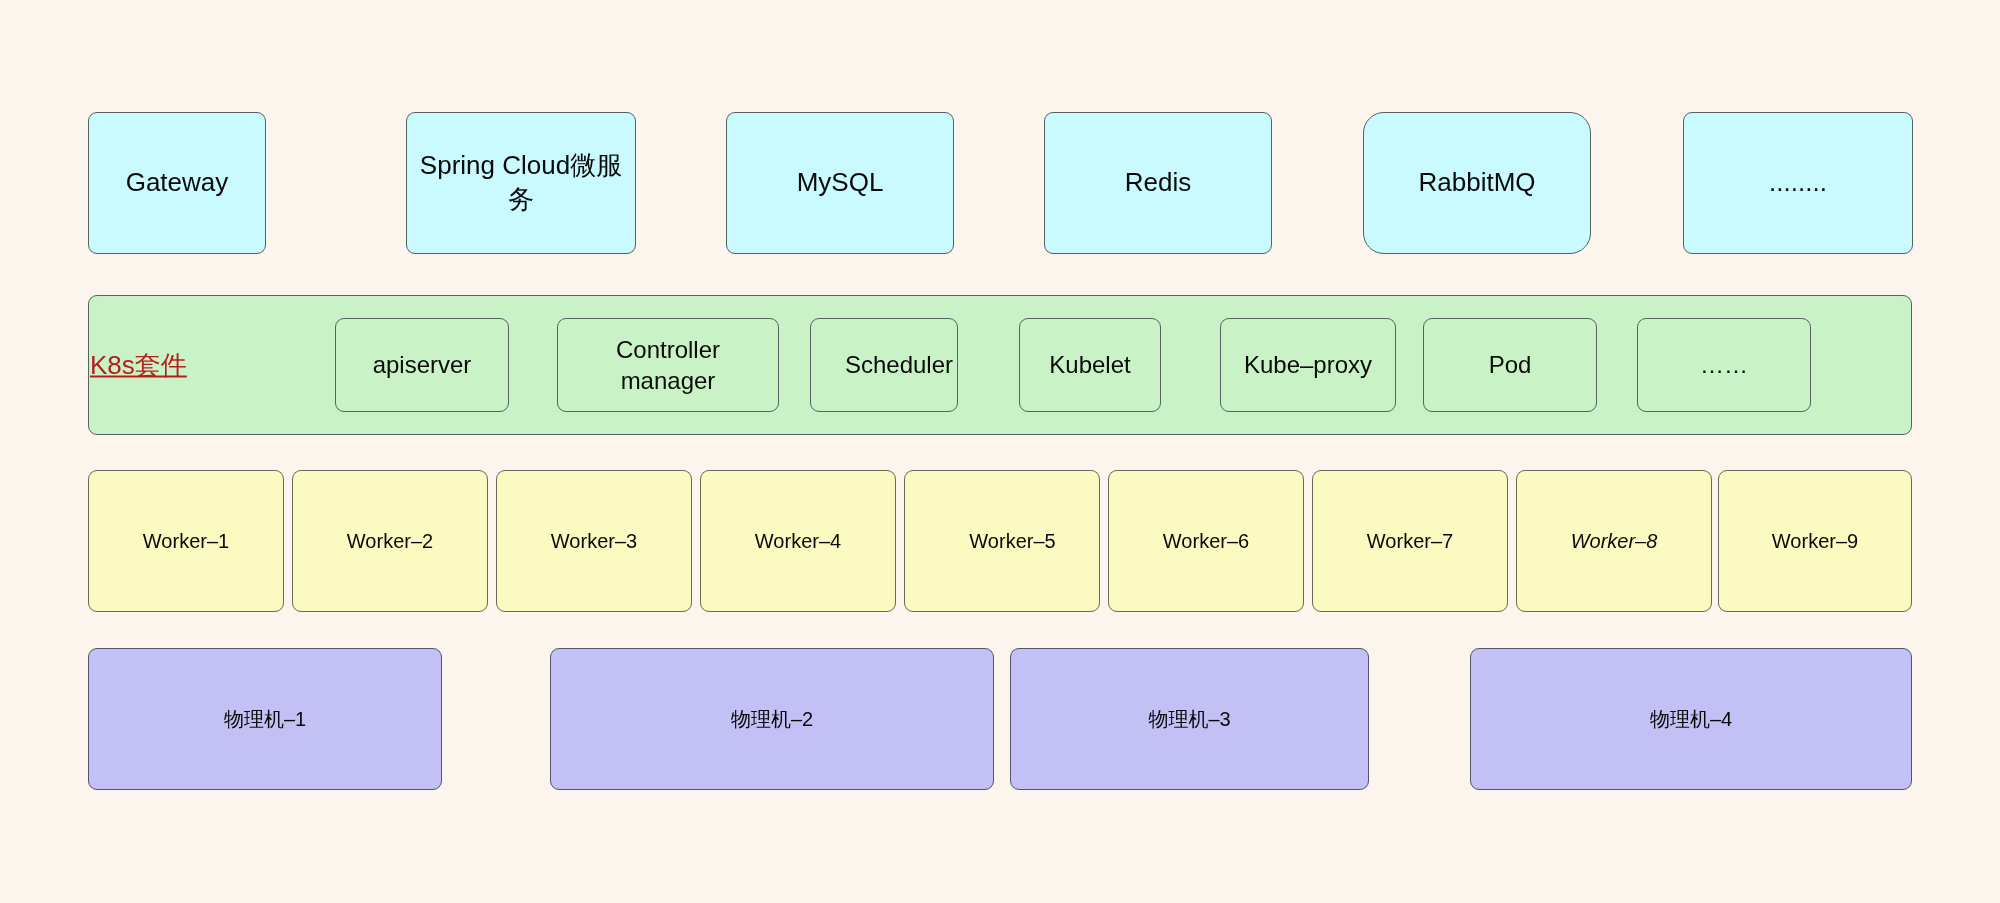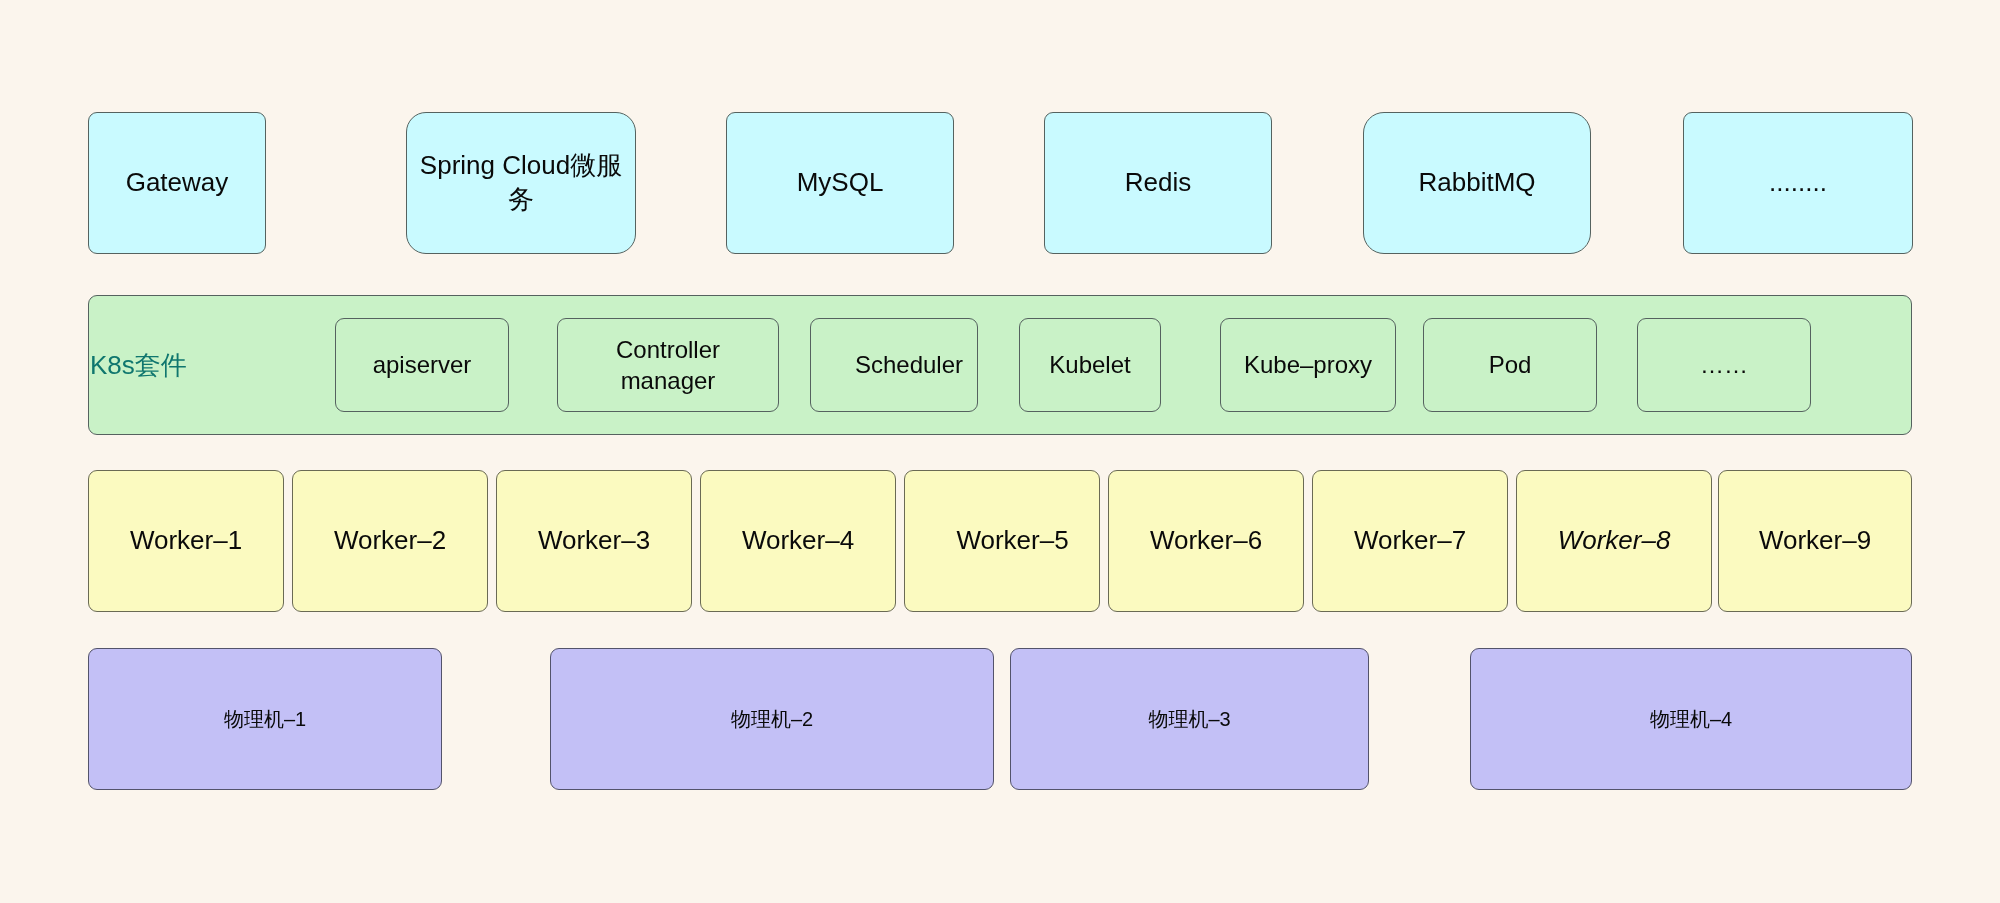--- a/index.html
+++ b/index.html
@@ -55,38 +55,39 @@
     background: #c9f2c7;
     border: 1px solid #55625f;
     border-radius: 9px;
   }
   #k8s-label {
     position: absolute;
     left: 1px;
     top: 50%;
     transform: translateY(-50%);
     font-size: 26px;
-    color: #0f766e;
+    color: #b91c1c;
     white-space: nowrap;
+    text-decoration: underline;
   }
   .k8s-box {
     top: 318px;
     height: 94px;
     background: #c9f2c7;
     border-color: #55625f;
     font-size: 24px;
   }
 
   
   .worker-box {
     top: 470px;
     height: 142px;
     background: #fbfac0;
     border-color: #6a6a54;
-    font-size: 26px;
+    font-size: 20px;
   }
 
   
   .machine-box {
     top: 648px;
     height: 142px;
     background: #c3c0f6;
     border-color: #53536b;
     font-size: 20px;
   }
@@ -101,30 +102,30 @@
   <div id="k8s-container">
     <div id="k8s-label">K8s套件</div>
   </div>
   <div id="k8s-row"></div>
 
   <div id="worker-row"></div>
 
   <div id="machine-row"></div>
 
 <div class="box app-box" style="left: 88px; width: 178px;"><span>Gateway</span></div>
-    <div class="box app-box" style="left: 406px; width: 230px; border-radius: 20px;"><span>Spring Cloud微服
+    <div class="box app-box" style="left: 406px; width: 230px;"><span>Spring Cloud微服
 务</span></div>
     <div class="box app-box" style="left: 726px; width: 228px;"><span>MySQL</span></div>
     <div class="box app-box" style="left: 1044px; width: 228px;"><span>Redis</span></div>
     <div class="box app-box" style="left: 1363px; width: 228px; border-radius: 21px;"><span>RabbitMQ</span></div>
     <div class="box app-box" style="left: 1683px; width: 230px;"><span>........</span></div>
     <div class="box k8s-box" style="left: 335px; width: 174px;"><span>apiserver</span></div>
     <div class="box k8s-box" style="left: 557px; width: 222px;"><span>Controller
 manager</span></div>
-    <div class="box k8s-box" style="left: 810px; width: 168px; padding-left: 36px;"><span>Scheduler</span></div>
+    <div class="box k8s-box" style="left: 810px; width: 148px; padding-left: 36px;"><span>Scheduler</span></div>
     <div class="box k8s-box" style="left: 1019px; width: 142px;"><span>Kubelet</span></div>
     <div class="box k8s-box" style="left: 1220px; width: 176px;"><span>Kube–proxy</span></div>
     <div class="box k8s-box" style="left: 1423px; width: 174px;"><span>Pod</span></div>
     <div class="box k8s-box" style="left: 1637px; width: 174px;"><span>……</span></div>
     <div class="box worker-box" style="left: 88px; width: 196px;"><span>Worker–1</span></div>
     <div class="box worker-box" style="left: 292px; width: 196px;"><span>Worker–2</span></div>
     <div class="box worker-box" style="left: 496px; width: 196px;"><span>Worker–3</span></div>
     <div class="box worker-box" style="left: 700px; width: 196px;"><span>Worker–4</span></div>
     <div class="box worker-box" style="left: 904px; width: 196px; padding-left: 27px;"><span>Worker–5</span></div>
     <div class="box worker-box" style="left: 1108px; width: 196px;"><span>Worker–6</span></div>

